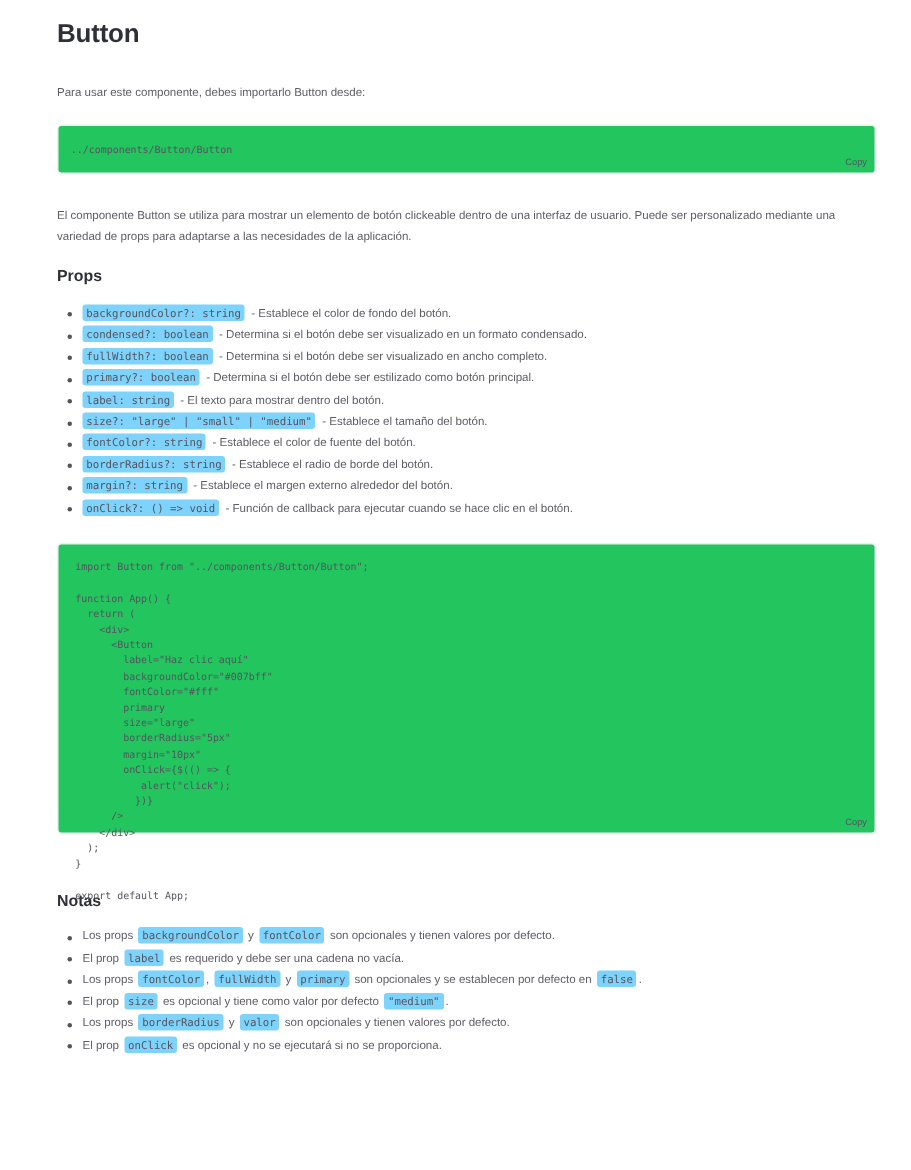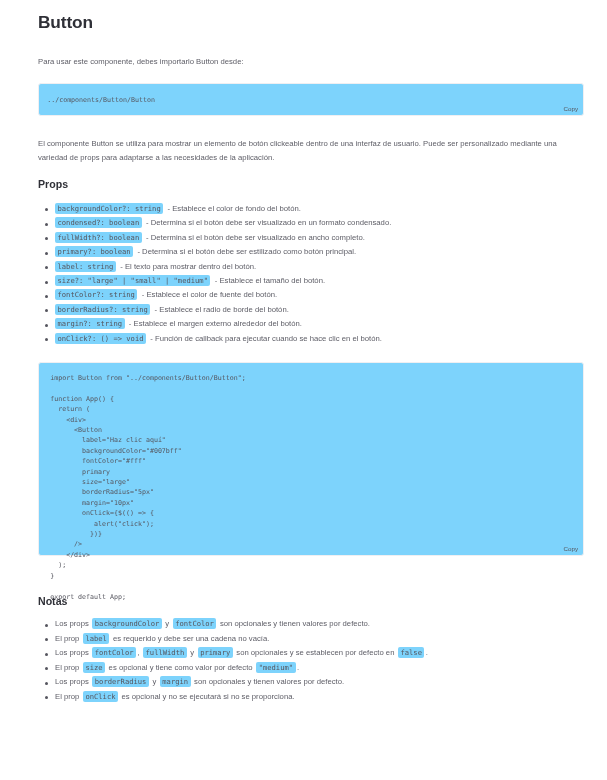--- a/index.html
+++ b/index.html
@@ -14,21 +14,21 @@
   }
   .page { position:relative; width:546px; margin:0 0 0 38px; padding-top:0.01px; }
 
   h1.title { font-size:17.3px; font-weight:700; color:#2f3037; margin:13.0px 0 0 0;
              letter-spacing:-0.12px; line-height:19px; }
 
   p.para { font-size:7.7px; line-height:14px; color:#5d5d66; margin:0; }
   p.intro { margin-top:23px; }
   p.desc  { margin-top:20.83px; }
 
-  .codeblock { border:1px solid #efeff2; border-radius:3px; background:#7dd3fc; position:relative;
+  .codeblock { border:1px solid #efeff2; border-radius:3px; background:#22c55e; position:relative;
                box-sizing:border-box; }
   #import-block { margin-top:14.37px; height:32.7px; }
   #example-block { margin-top:15.72px; height:194px; }
   .codeblock pre { margin:0; font-family:"DejaVu Sans Mono", monospace; font-size:6.64px;
                    line-height:10.4px; color:#55555e; white-space:pre; }
   #import-block pre { padding:10.3px 0 0 8.2px; }
   #example-block pre { padding:10px 0 0 11.2px; }
   .copybtn { position:absolute; right:5px; bottom:2px; font-size:6.2px; color:#55555e;
              font-family:"Liberation Sans", sans-serif; line-height:8px; }
 
@@ -101,16 +101,16 @@
 export default App;</pre>
     <span class="copybtn">Copy</span>
   </div>
 
   <h2 class="sub" id="notes-heading">Notas</h2>
   <ul class="blist" id="notes-list">
       <li><span>Los props </span><code>backgroundColor</code><span> y </span><code>fontColor</code><span> son opcionales y tienen valores por defecto.</span></li>
       <li><span>El prop </span><code>label</code><span> es requerido y debe ser una cadena no vacía.</span></li>
       <li><span>Los props </span><code>fontColor</code><span>, </span><code>fullWidth</code><span> y </span><code>primary</code><span> son opcionales y se establecen por defecto en </span><code>false</code><span>.</span></li>
       <li><span>El prop </span><code>size</code><span> es opcional y tiene como valor por defecto </span><code>"medium"</code><span>.</span></li>
-      <li><span>Los props </span><code>borderRadius</code><span> y </span><code>margin</code><span> son opcionales y tienen valores por defecto.</span></li>
+      <li><span>Los props </span><code>borderRadius</code><span> y </span><code>valor</code><span> son opcionales y tienen valores por defecto.</span></li>
       <li><span>El prop </span><code>onClick</code><span> es opcional y no se ejecutará si no se proporciona.</span></li>
     </ul>
 </div>
 
 </body></html>

